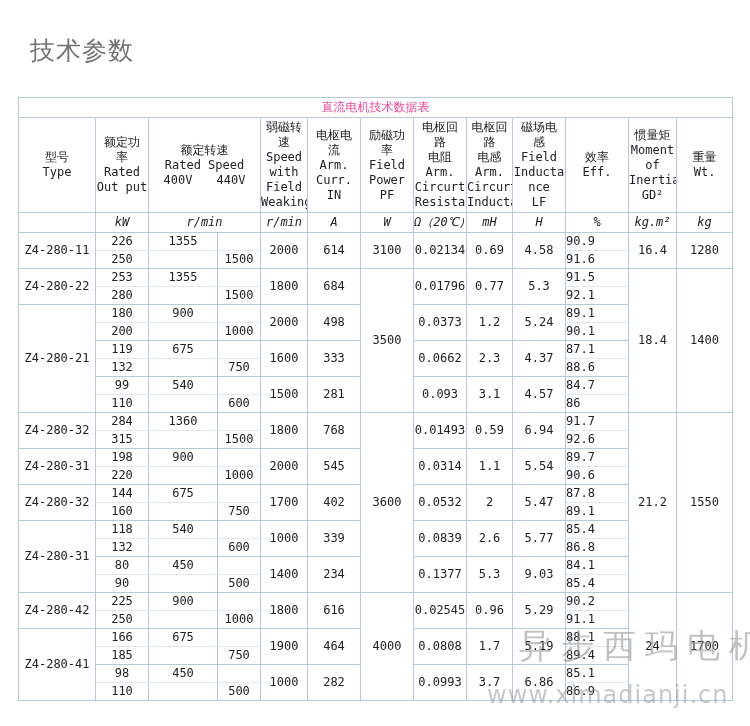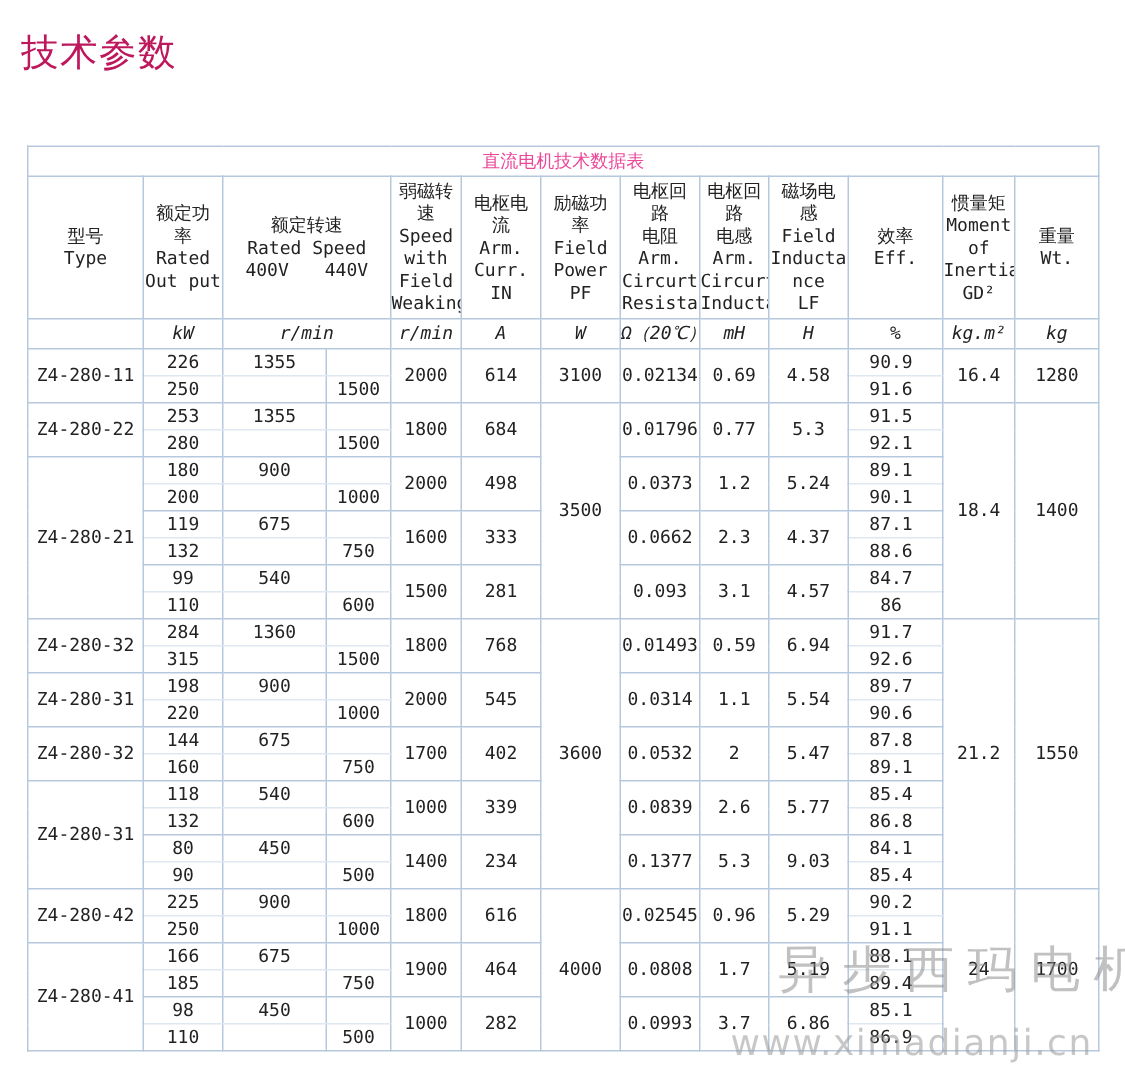--- a/index.html
+++ b/index.html
@@ -2,39 +2,39 @@
 <html><head>
 <meta charset="utf-8">
 <style>
   html,body{margin:0;padding:0;}
   body{
     width:750px;height:726px;background:#ffffff;position:relative;
     font-family:"DejaVu Sans","Liberation Sans",sans-serif;color:#222;
     overflow:hidden;
   }
   .page-title{
-    margin:0;position:absolute;left:14px;top:18px;
-    font-size:25px;font-weight:500;color:#be185d;letter-spacing:1px;
+    margin:16px;position:absolute;left:14px;top:18px;
+    font-size:25px;font-weight:500;color:#737373;letter-spacing:1px;
   }
   table.spec-table{
     position:absolute;left:18px;top:97px;width:714px;
     border-collapse:collapse;table-layout:fixed;
     font-family:"DejaVu Sans Mono","Liberation Mono",monospace;
     font-size:12px;color:#222;background:#fff;
   }
   table.spec-table td{
     border:1px solid #b6c8dd;padding:0;text-align:center;vertical-align:middle;
     overflow:hidden;
   }
   tr.caption-row td{height:19px;line-height:19px;color:#ec4899;}
   tr.header-row td{height:94px;white-space:pre-line;line-height:15px;color:#222;}
   tr.unit-row td{height:19px;line-height:19px;white-space:nowrap;font-style:italic;}
   tbody td{height:17px;line-height:17px;white-space:nowrap;}
   tbody td.sub{border-bottom-color:#dfe8f2;}
-  tbody td.eff{text-align:center;padding-right:6px;}
+  tbody td.eff{text-align:left;padding-right:6px;}
   .watermark{
     position:absolute;left:487px;top:627px;width:263px;
     color:#8f8f8f;opacity:0.55;pointer-events:none;z-index:5;
   }
   .wm-brand{font-size:33px;letter-spacing:9px;white-space:nowrap;line-height:38px;margin-left:32px;}
   .wm-url{font-size:24px;letter-spacing:1px;white-space:nowrap;line-height:28px;margin-top:16px;color:#9b9b9b;}
 </style>
 </head>
 <body>
 

